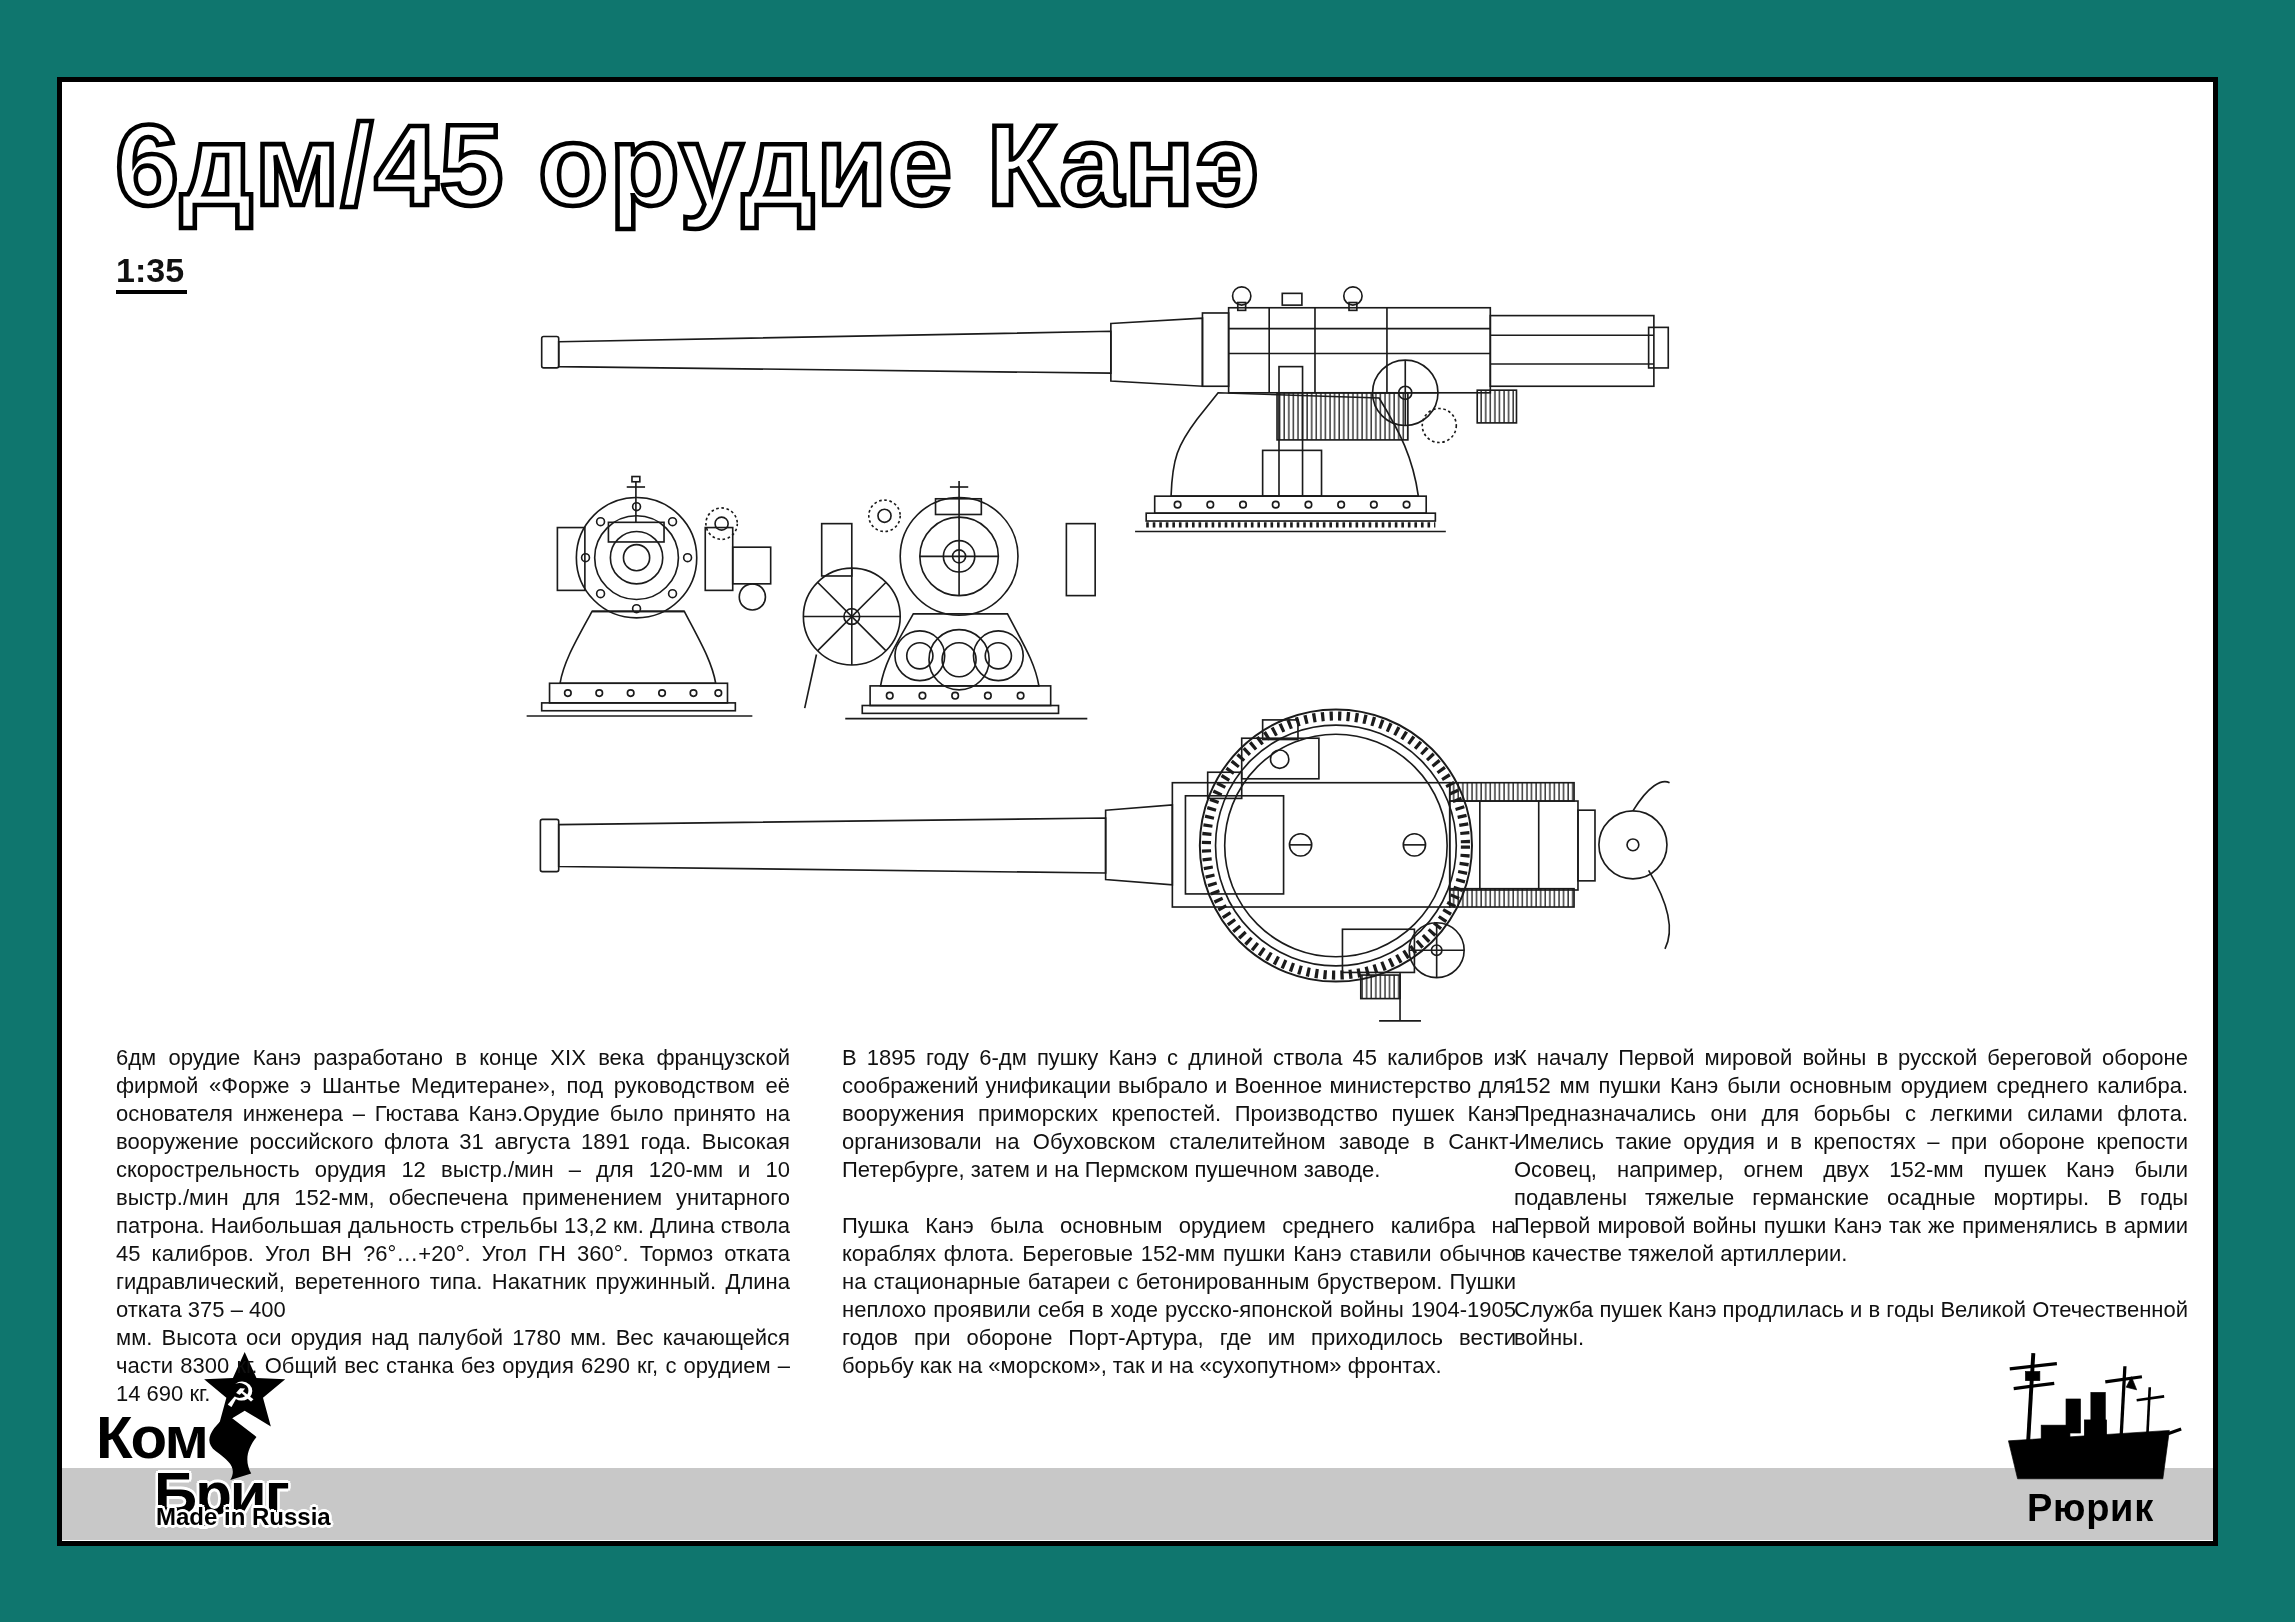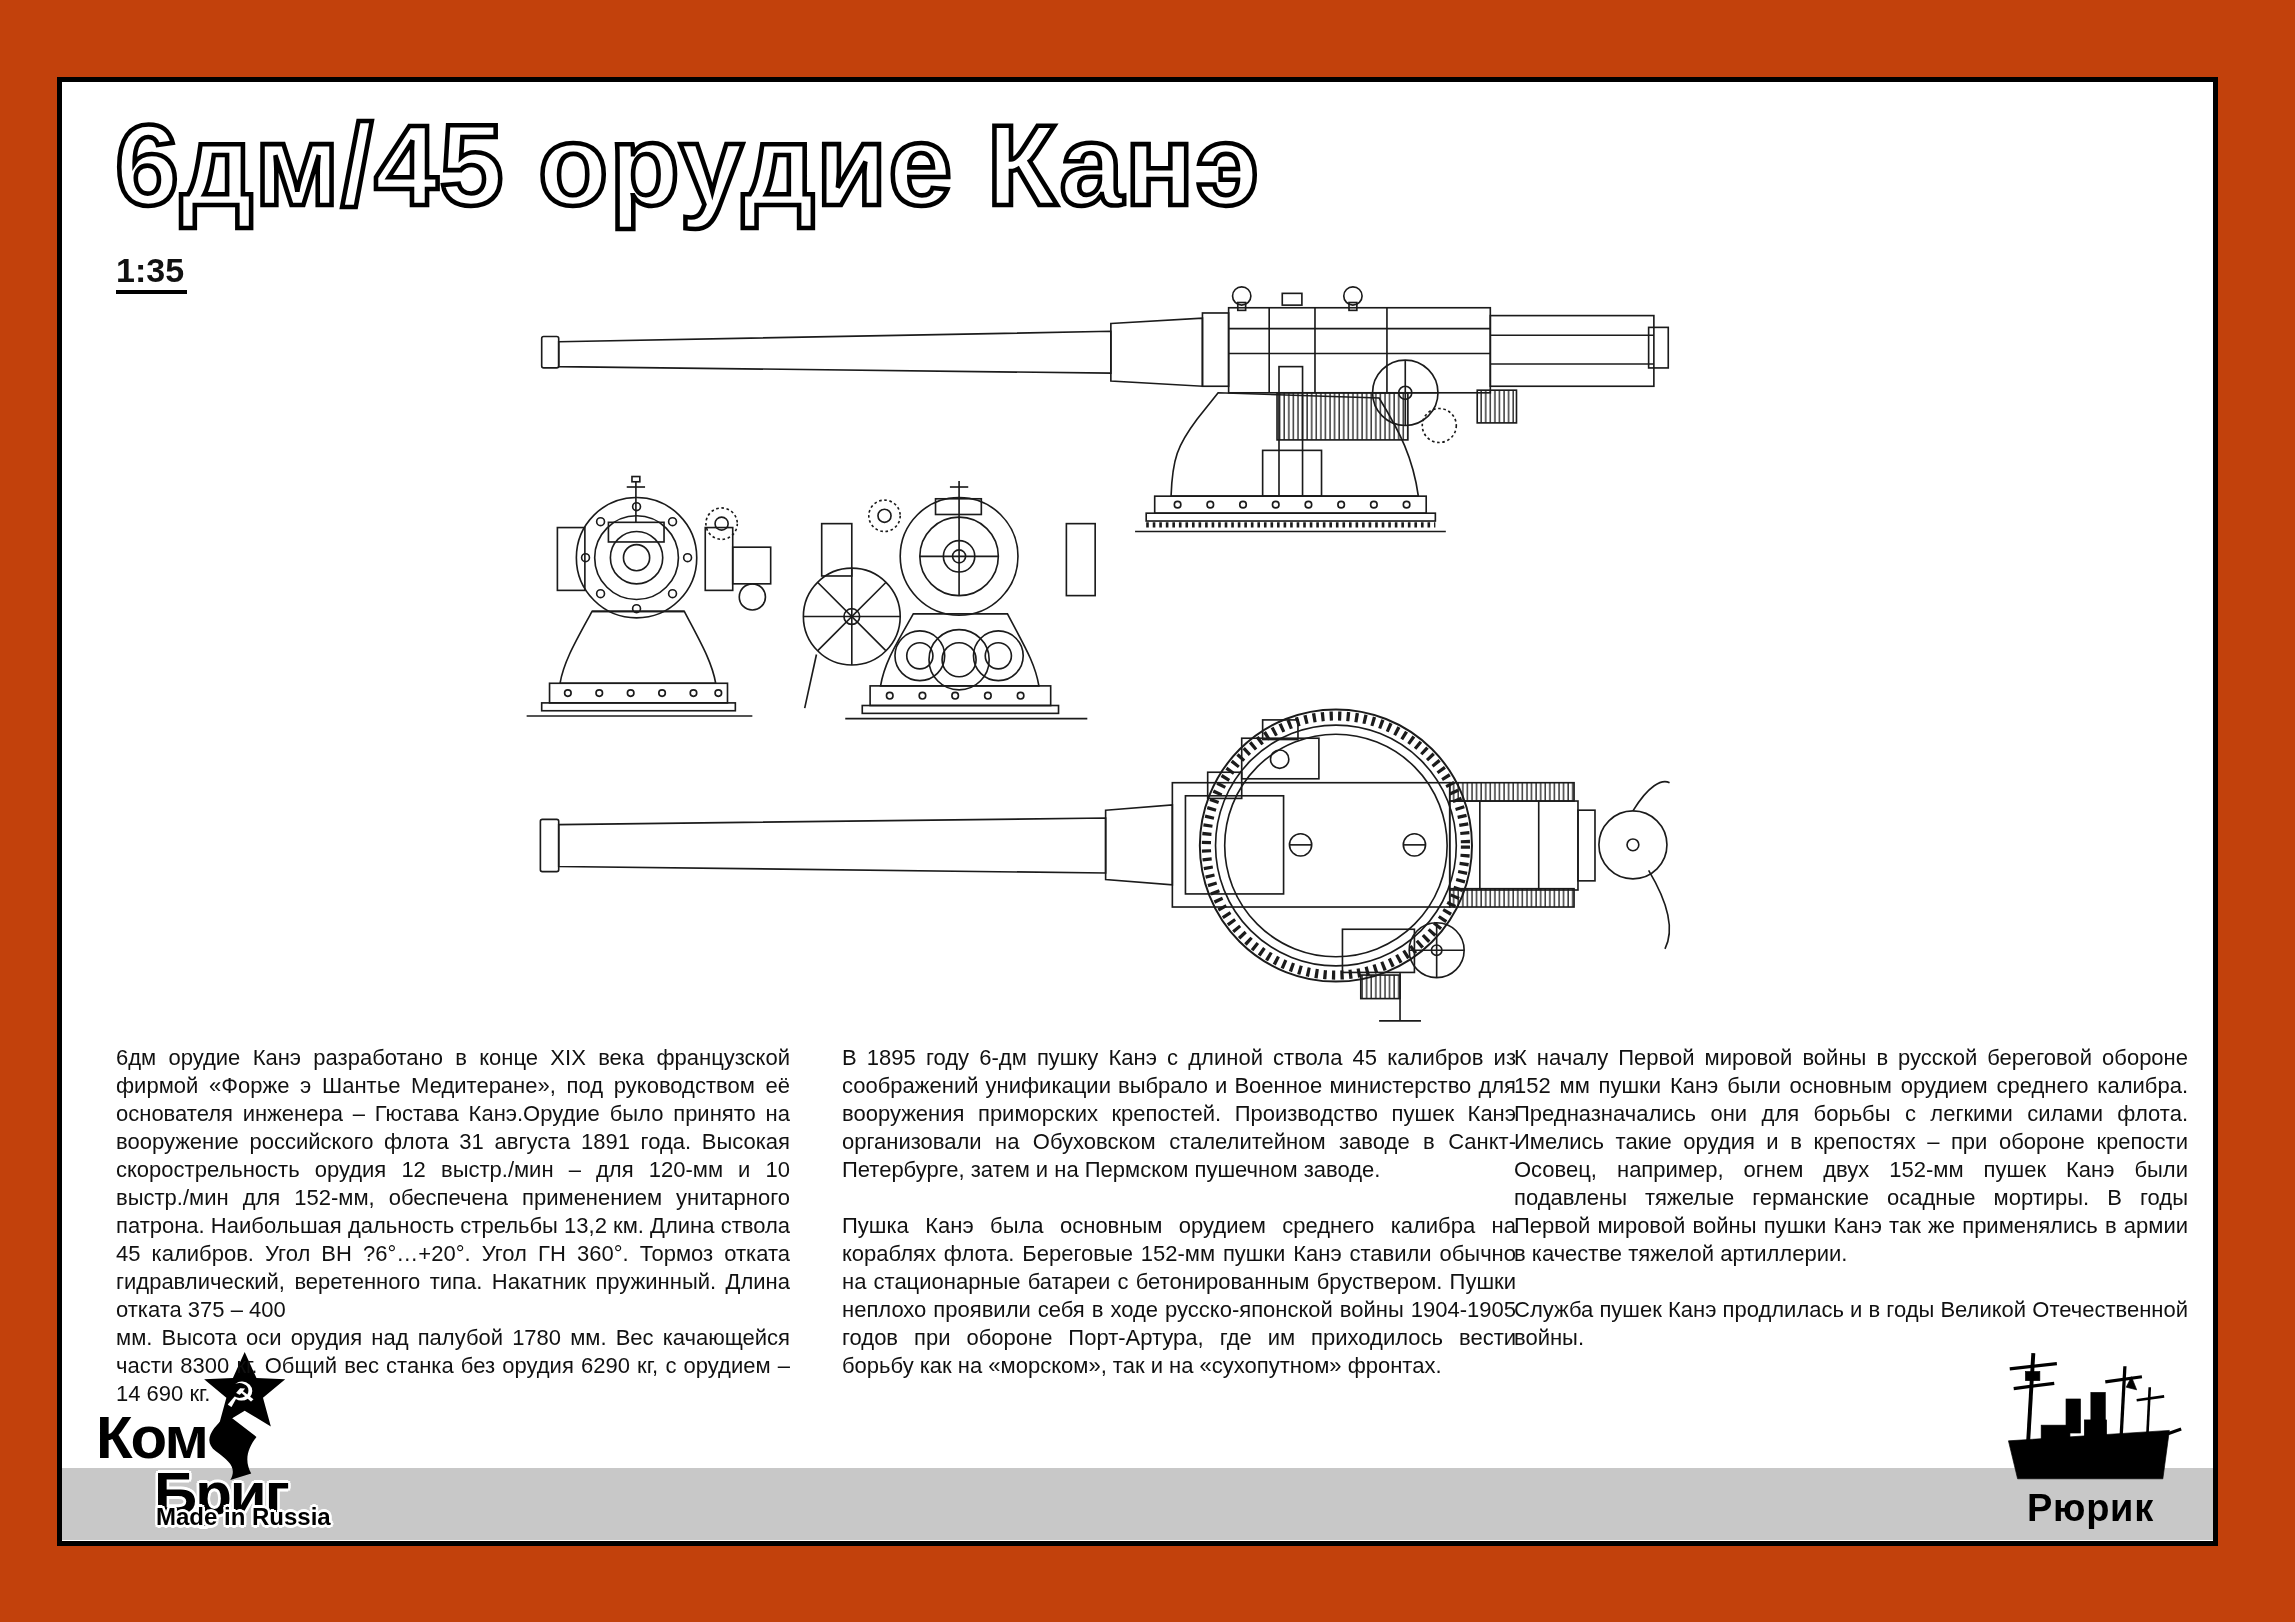--- a/index.html
+++ b/index.html
@@ -1,16 +1,16 @@
 <!DOCTYPE html>
 <html style="font-size:10.5px"><head>
 <meta charset="utf-8">
 <style>
   html,body{margin:0;padding:0;background:#ffffff;}
-  .sheet{position:relative;width:2295px;height:1623px;background:#c2410c;overflow:hidden;
+  .sheet{position:relative;width:2295px;height:1623px;background:#0f766e;overflow:hidden;
          font-family:"Liberation Sans", sans-serif;color:#111;}
   .frame{position:absolute;left:57px;top:77px;width:2161px;height:1469px;
          border:5.2px solid #000;box-sizing:border-box;background:#fff;}
   .graybar{position:absolute;left:62px;top:1468px;width:2151px;height:72px;}
   .page-title{position:absolute;left:115px;top:99px;font-size:115px;font-weight:bold;
               letter-spacing:1.3px;color:#fff;-webkit-text-stroke:4.6px #000;white-space:nowrap;}
   .scale-label{position:absolute;left:116px;top:253px;font-size:34px;font-weight:bold;
                border-bottom:4.6px solid #000;padding:0 2.6px 1.3px 0;line-height:1.05;}
   .col{position:absolute;top:1044px;width:674px;font-size:22px;line-height:28px;
        text-align:justify;}

